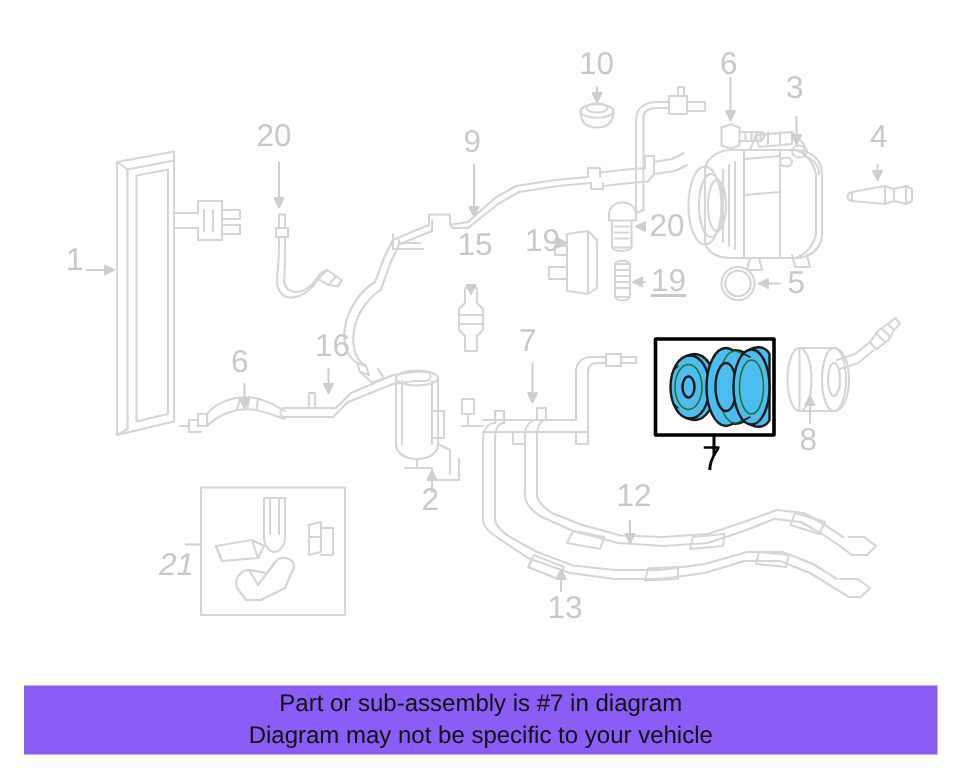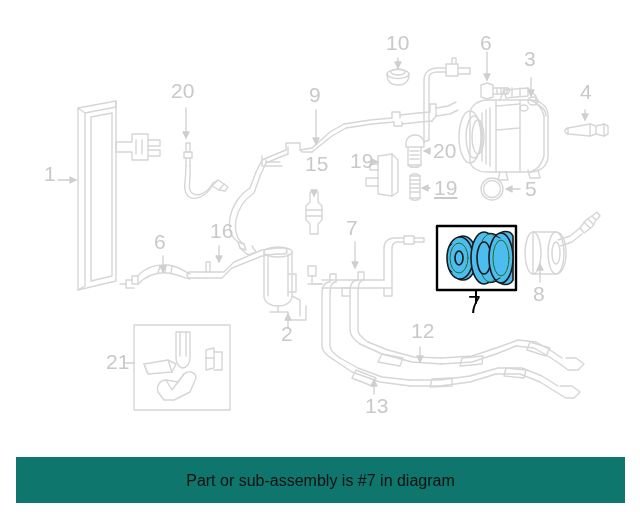--- a/index.html
+++ b/index.html
@@ -39,21 +39,21 @@
   .callout-label.highlighted {
     color: #000000;
     font-size: 23px;
   }
   #info-banner {
     position: absolute;
     left: 16px;
     top: 457px;
     width: 609px;
     height: 46px;
-    background: #0f766e;
+    background: #8b5cf6;
     display: flex;
     flex-direction: column;
     align-items: center;
     justify-content: center;
     box-sizing: border-box;
   }
   .banner-line {
     font-family: "Liberation Sans", sans-serif;
     font-size: 16px;
     color: #111111;
@@ -423,18 +423,19 @@
   <div class="callout-label" style="left:171px; top:80px;">20</div>
   <div class="callout-label" style="left:411px; top:320px;">12</div>
   <div class="callout-label" style="left:365px; top:395px;">13</div>
   <div class="callout-label" style="left:346px; top:217px;">7</div>
   <div class="callout-label" style="left:305px; top:153px;">15</div>
   <div class="callout-label" style="left:210px; top:220px;">16</div>
   <div class="callout-label" style="left:154px; top:231px;">6</div>
   <div class="callout-label" style="left:350px; top:150px;">19</div>
   <div class="callout-label" style="left:434px; top:177px;text-decoration:underline;">19</div>
   <div class="callout-label" style="left:433px; top:140px;">20</div>
-  <div class="callout-label" style="left:106px; top:351px;">21</div>
+  <div class="callout-label" style="left:106px; top:366px;font-style:italic;">21</div>
 </div>
 
 <div id="info-banner">
   <div class="banner-line">Part or sub-assembly is #7 in diagram</div>
+  <div class="banner-line">Diagram may not be specific to your vehicle</div>
 </div>
 
 </body></html>

